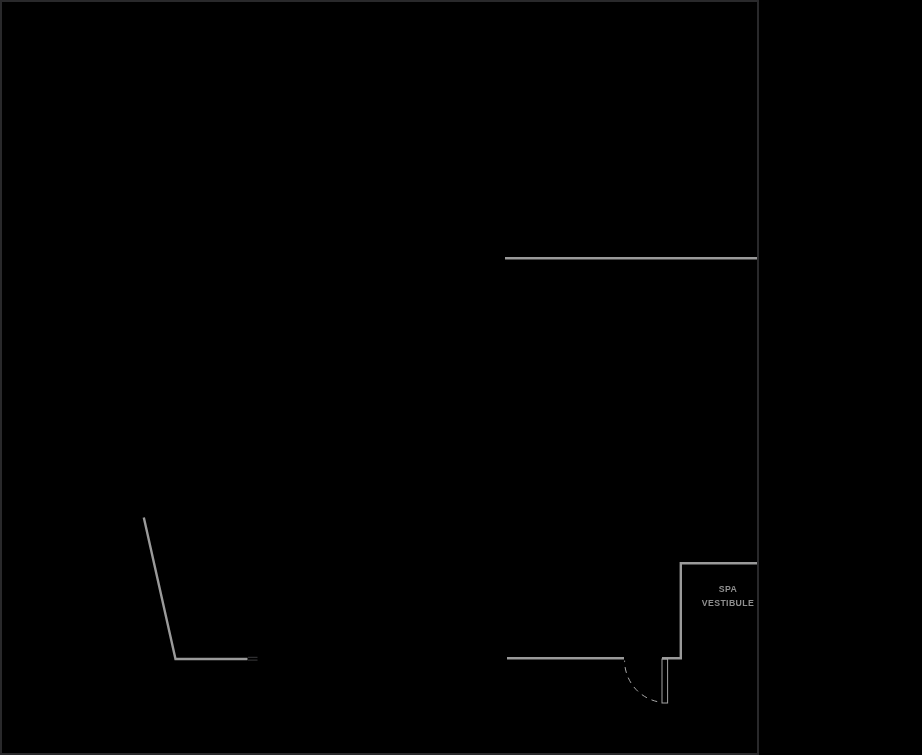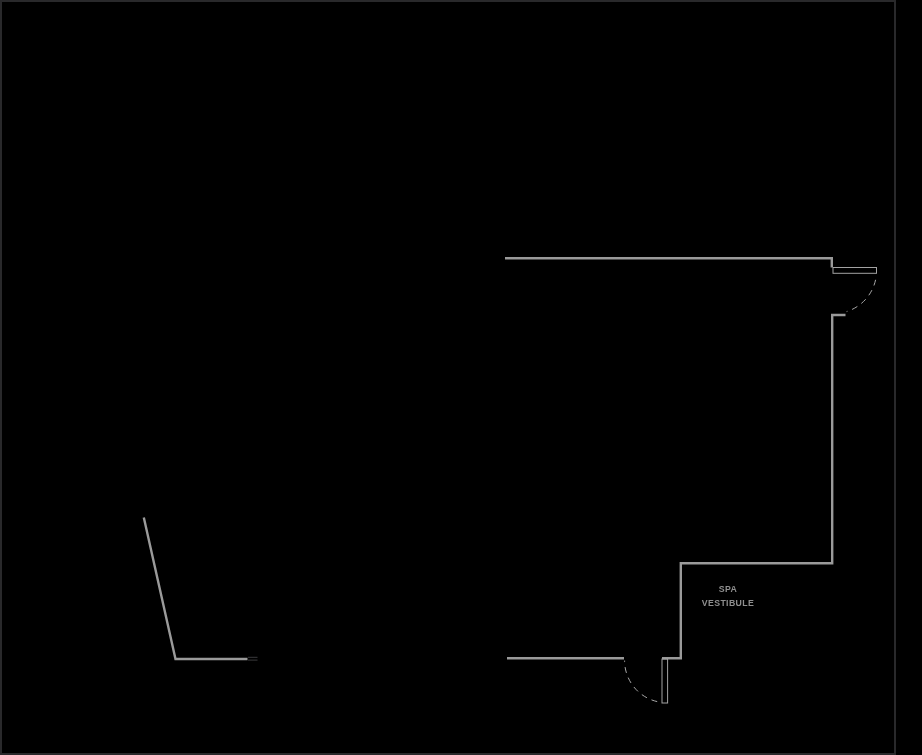--- a/index.html
+++ b/index.html
@@ -3,21 +3,21 @@
 <meta charset="utf-8">
 <style>
   html, body {
     margin: 0;
     padding: 0;
     background: #000000;
     font-family: "Liberation Sans", sans-serif;
   }
   #canvas {
     position: relative;
-    width: 896px;
+    width: 759px;
     height: 755px;
     box-sizing: border-box;
     overflow: hidden;
   }
   #plan-svg {
     position: absolute;
     left: 0;
     top: 0;
   }
   #room-label {

